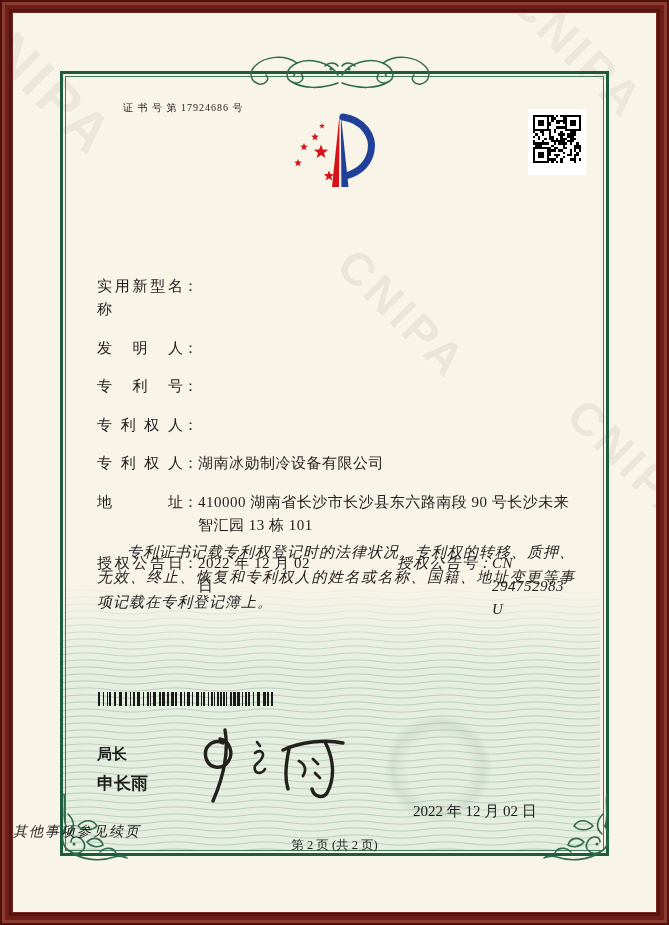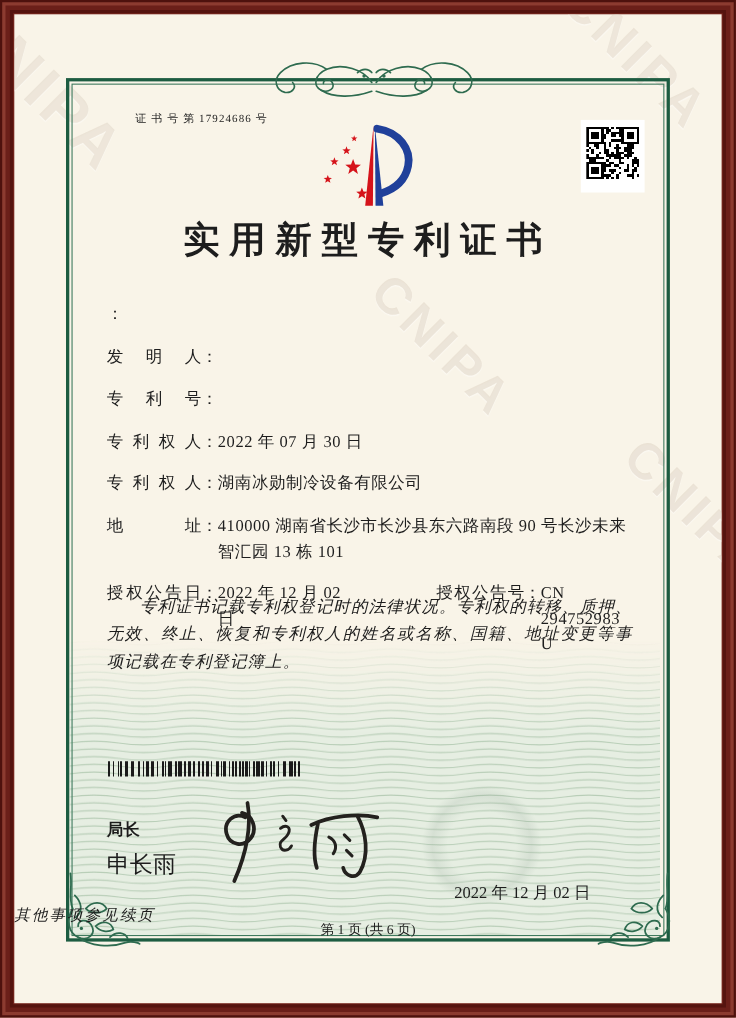--- a/index.html
+++ b/index.html
@@ -29,33 +29,33 @@
   .qr-panel svg{position:absolute;left:5px;top:6px;}
   .title{position:absolute;left:0;top:183px;width:100%;text-align:center;
          font-size:33px;font-weight:700;letter-spacing:9px;}
   
   .fields{position:absolute;left:84px;top:262px;width:478px;font-size:15px;}
   .frow{display:flex;align-items:flex-start;margin-bottom:15.5px;line-height:23px;}
   .flabel{display:inline-block;width:86px;text-align:justify;text-align-last:justify;flex:0 0 86px;}
   .fcolon{flex:0 0 auto;}
   .fvalue{flex:1 1 auto;letter-spacing:0.5px;}
   .grant-row{display:flex;}
-  .grant-row .pair2{margin-left:86px;display:flex;}
+  .grant-row .pair2{margin-left:86px;display:flex;font-style:italic;}
   .grant-row .pair2 .flabel{width:80px;flex:0 0 80px;}
   
   .body-text{position:absolute;left:84px;top:527px;width:478px;font-size:15px;line-height:25px;
         font-style:italic;letter-spacing:1px;text-align:justify;}
   .body-text p{margin:0;text-indent:2em;}
   
   .barcode{position:absolute;left:85px;top:679px;}
   
   .sig-title{position:absolute;left:84px;top:732px;font-family:Liberation Sans, sans-serif;
         font-size:15px;font-weight:600;}
   .sig-name{position:absolute;left:84px;top:759px;font-family:"Liberation Sans","DejaVu Sans",sans-serif;
-        font-size:21px;font-weight:400;}
+        font-size:17px;font-weight:700;}
   .sig-script{position:absolute;left:172px;top:712px;}
   .date{position:absolute;left:400px;top:789px;font-size:15px;}
   .page-num{position:absolute;left:0;top:824px;width:100%;text-align:center;font-size:12.5px;}
   .foot-note{position:absolute;left:0;top:810px;width:100%;text-align:left;font-size:14px;font-style:italic;letter-spacing:2px;}
   
   .orn-top{position:absolute;left:232px;top:40px;}
   .orn-bl{position:absolute;left:43px;top:779px;}
   .orn-br{position:absolute;left:530px;top:779px;transform:scaleX(-1);}
   .orn{color:#2e6b4f;}
 </style>
@@ -281,38 +281,37 @@
           <rect x="2" y="2" width="3" height="3" fill="#000"></rect>
           <rect x="14" y="0" width="7" height="7" fill="#000"></rect>
           <rect x="15" y="1" width="5" height="5" fill="#fff"></rect>
           <rect x="16" y="2" width="3" height="3" fill="#000"></rect>
           <rect x="0" y="14" width="7" height="7" fill="#000"></rect>
           <rect x="1" y="15" width="5" height="5" fill="#fff"></rect>
           <rect x="2" y="16" width="3" height="3" fill="#000"></rect>
         </svg>
     </div>
 
-    <div class="title">实用新型专利证书</div>
 
     <div class="fields">
       <div class="frow">
+        <span class="flabel">实用新型名称</span>
           <span class="fcolon">：</span>
       </div>
       <div class="frow">
         <span class="flabel">发明人</span>
           <span class="fcolon">：</span>
       </div>
       <div class="frow">
         <span class="flabel">专利号</span>
           <span class="fcolon">：</span>
       </div>
       <div class="frow">
         <span class="flabel">专利权人</span>
           <span class="fcolon">：</span>
-        <span class="fvalue">2022 年 07 月 30 日</span>
       </div>
       <div class="frow">
         <span class="flabel">专利权人</span>
           <span class="fcolon">：</span>
         <span class="fvalue">湖南冰勋制冷设备有限公司</span>
       </div>
       <div class="frow">
         <span class="flabel">地址</span>
           <span class="fcolon">：</span>
         <span class="fvalue">410000 湖南省长沙市长沙县东六路南段 90 号长沙未来智汇园 13 栋 101</span>
@@ -391,17 +390,17 @@
         <path d="M98,25 C115,17 140,14 158,18"></path>
         <path d="M104,24 C101,38 99,52 103,64"></path>
         <path d="M140,17 C148,32 151,52 142,68 C138,74 129,72 127,64"></path>
         <path d="M114,36 C120,39 122,45 118,51" stroke-width="2.8"></path>
         <path d="M128,34 l5,5" stroke-width="2.8"></path>
         <path d="M130,48 l5,5" stroke-width="2.8"></path>
       </g>
     </svg>
 
     <div class="date">2022 年 12 月 02 日</div>
-    <div class="page-num">第 1 页 (共 6 页)</div>
+    <div class="page-num">第 2 页 (共 2 页)</div>
     <div class="foot-note">其他事项参见续页</div>
 
   </div>
 </div>
 
 </body></html>

